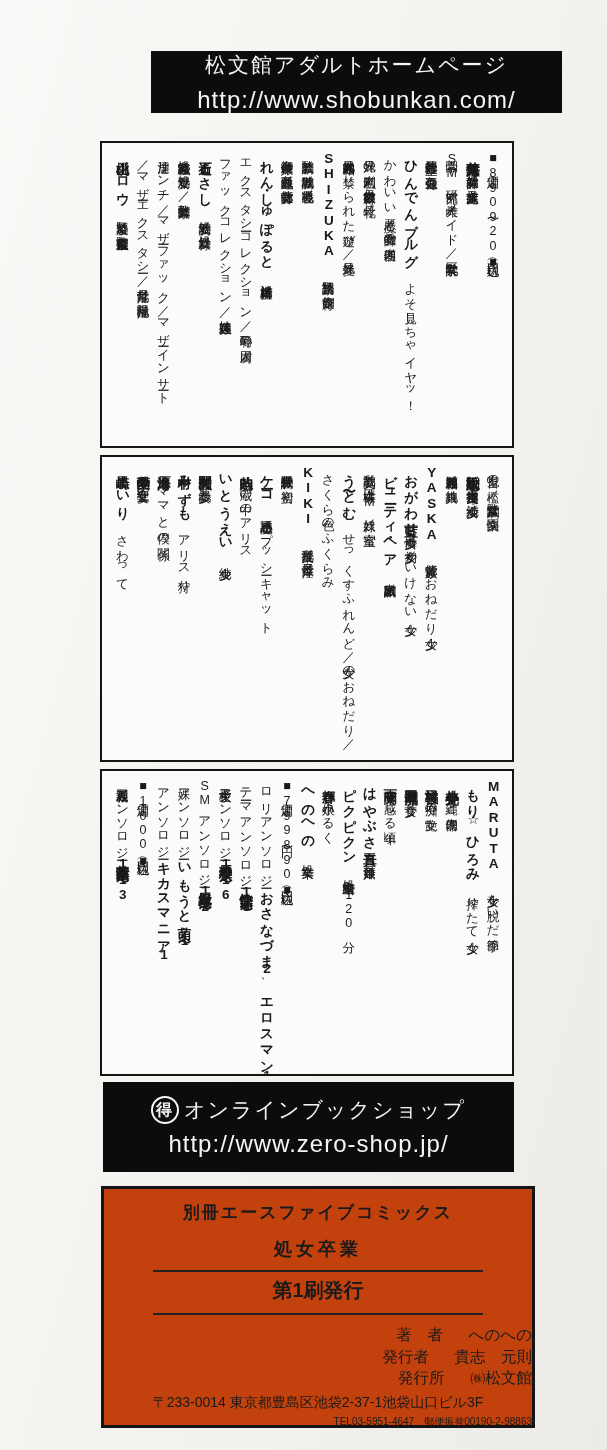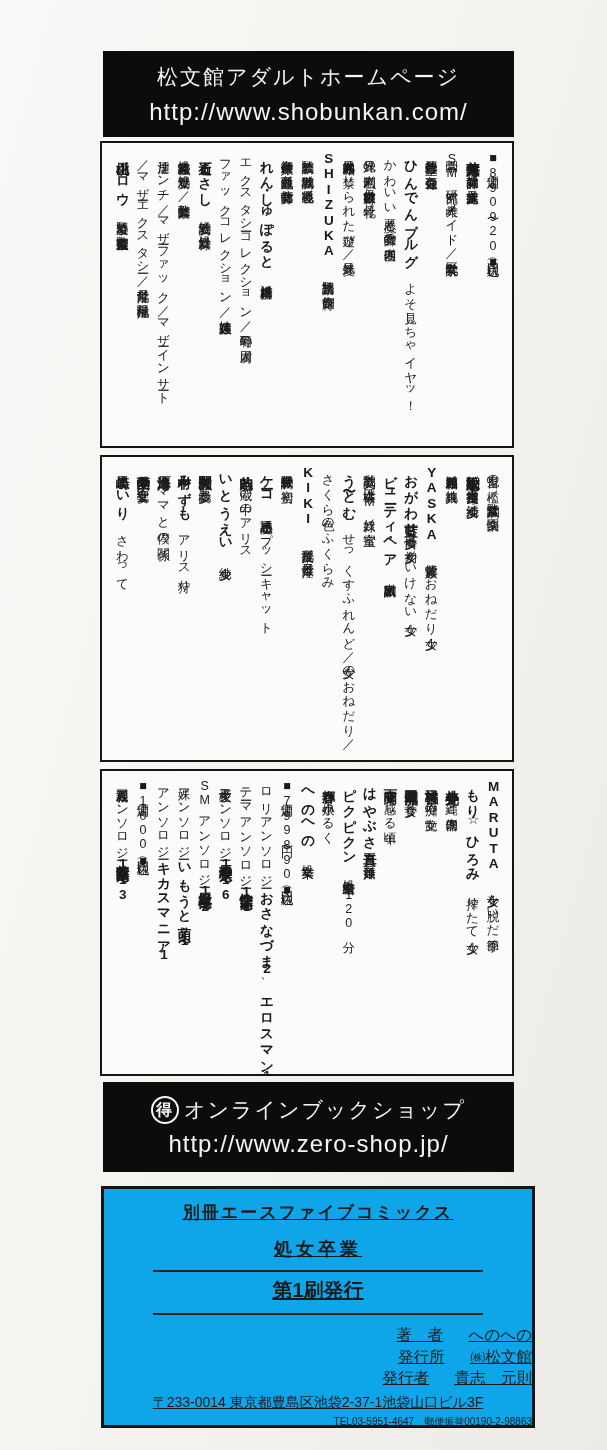--- a/index.html
+++ b/index.html
@@ -8,21 +8,21 @@
     background:linear-gradient(105deg,#faf9f7 0%,#f3f2ef 55%,#ecebe7 100%);
     font-family:"Liberation Sans","DejaVu Sans",sans-serif;
     color:#1a1a1a;
   }
   .page{position:absolute;inset:0;}
   
   .banner{
     position:absolute;left:103px;width:411px;background:#0c0c0c;color:#f5f5f5;
     display:flex;flex-direction:column;align-items:center;justify-content:center;
   }
-  .banner.top{top:51px;height:86px;gap:7px;}
+  .banner.top{top:51px;height:62px;gap:7px;margin-left:48px;}
   .banner.shop{top:1082px;height:90px;gap:6px;}
   .banner .jp{font-size:21px;letter-spacing:2px;font-weight:500;display:flex;align-items:center;gap:5px;}
   .banner .url{font-size:24px;letter-spacing:1px;font-weight:400;}
   .badge{
     display:inline-flex;width:24px;height:24px;border:2px solid #f5f5f5;border-radius:50%;
     align-items:center;justify-content:center;font-size:16px;font-weight:700;flex:0 0 auto;
   }
   
   .listbox{
     position:absolute;left:100px;width:414px;height:307px;
@@ -32,21 +32,21 @@
     font-size:12.5px;line-height:20.6px;white-space:nowrap;
   }
   .listbox.a{top:141px;}
   .listbox.b{top:455px;}
   .listbox.c{top:769px;}
   .vcol{letter-spacing:0.4px;}
   .vcol .b{font-weight:700;font-size:13.5px;}
   
   .colophon{
     position:absolute;left:101px;top:1186px;width:434px;height:242px;
-    background:#0ea5e9;border:3px solid #151515;box-sizing:border-box;overflow:hidden;text-decoration:underline;
+    background:#c2410c;border:3px solid #151515;box-sizing:border-box;overflow:hidden;
   }
   .series{margin-top:12px;text-align:center;font-size:17px;font-weight:700;letter-spacing:2px;}
   .booktitle{margin-top:13px;text-align:center;font-size:18px;font-weight:700;letter-spacing:4px;}
   .rule{width:330px;border-top:2px solid #222;margin:9px auto 0;}
   .dateline{margin-top:5px;display:flex;justify-content:center;gap:38px;font-size:20px;font-weight:700;}
   .crows{margin:9px 0 0 158px;font-size:15.5px;}
   .crow{display:flex;line-height:21.5px;justify-content:flex-end;}
   .clabel{width:72px;flex:0 0 auto;}
   .addr{margin-top:5px;text-align:center;font-size:14px;letter-spacing:0;white-space:nowrap;}
   .tel{margin-top:3px;text-align:right;font-size:10px;}
@@ -140,26 +140,26 @@
     <div class="dateline">
       <span>第1刷発行</span>
     </div>
     <div class="rule"></div>
     <div class="crows">
       <div class="crow">
         <span class="clabel">著　者</span>
         <span class="cval">へのへの</span>
       </div>
       <div class="crow">
+        <span class="clabel">発行者</span>
+        <span class="cval">貴志　元則</span>
+      </div>
+      <div class="crow">
         <span class="clabel">発行所</span>
         <span class="cval">㈱松文館</span>
-      </div>
-      <div class="crow">
-        <span class="clabel">発行者</span>
-        <span class="cval">貴志　元則</span>
       </div>
     </div>
     <div class="addr">〒233-0014 東京都豊島区池袋2-37-1池袋山口ビル3F</div>
     <div class="tel">TEL03-5951-4647　郵便振替00190-2-98863</div>
 
   </div>
 
 </div>
 
 </body></html>

